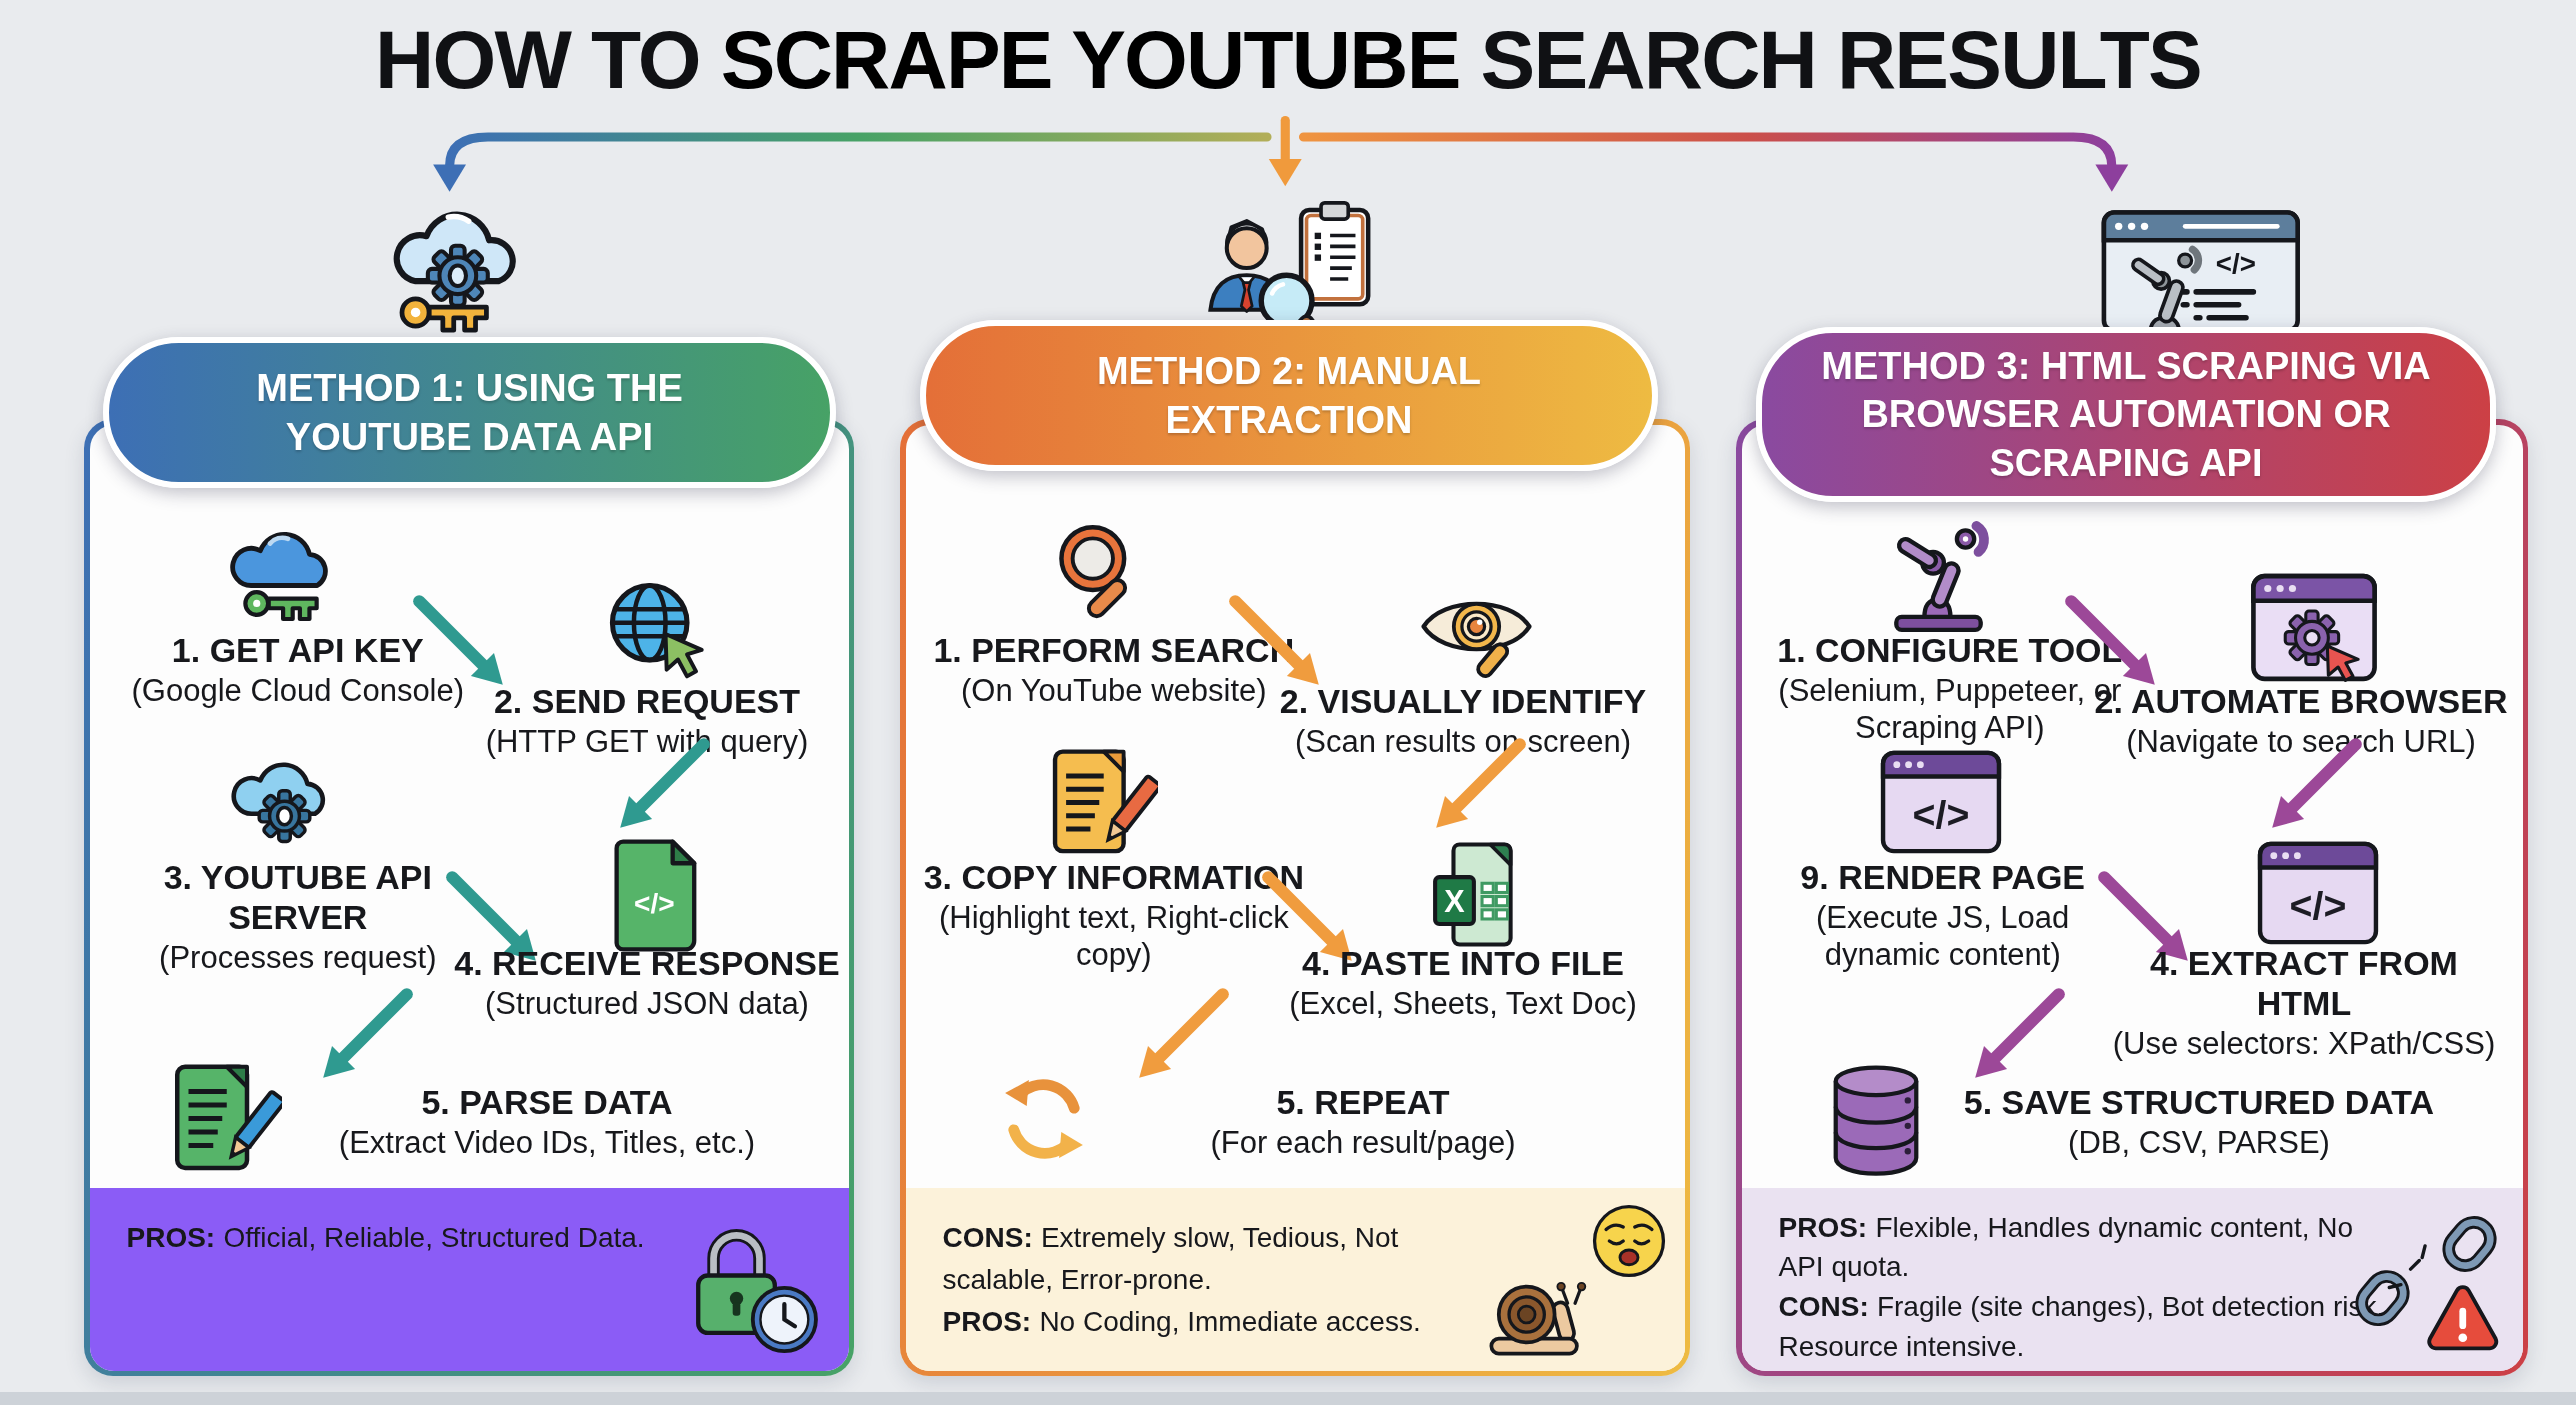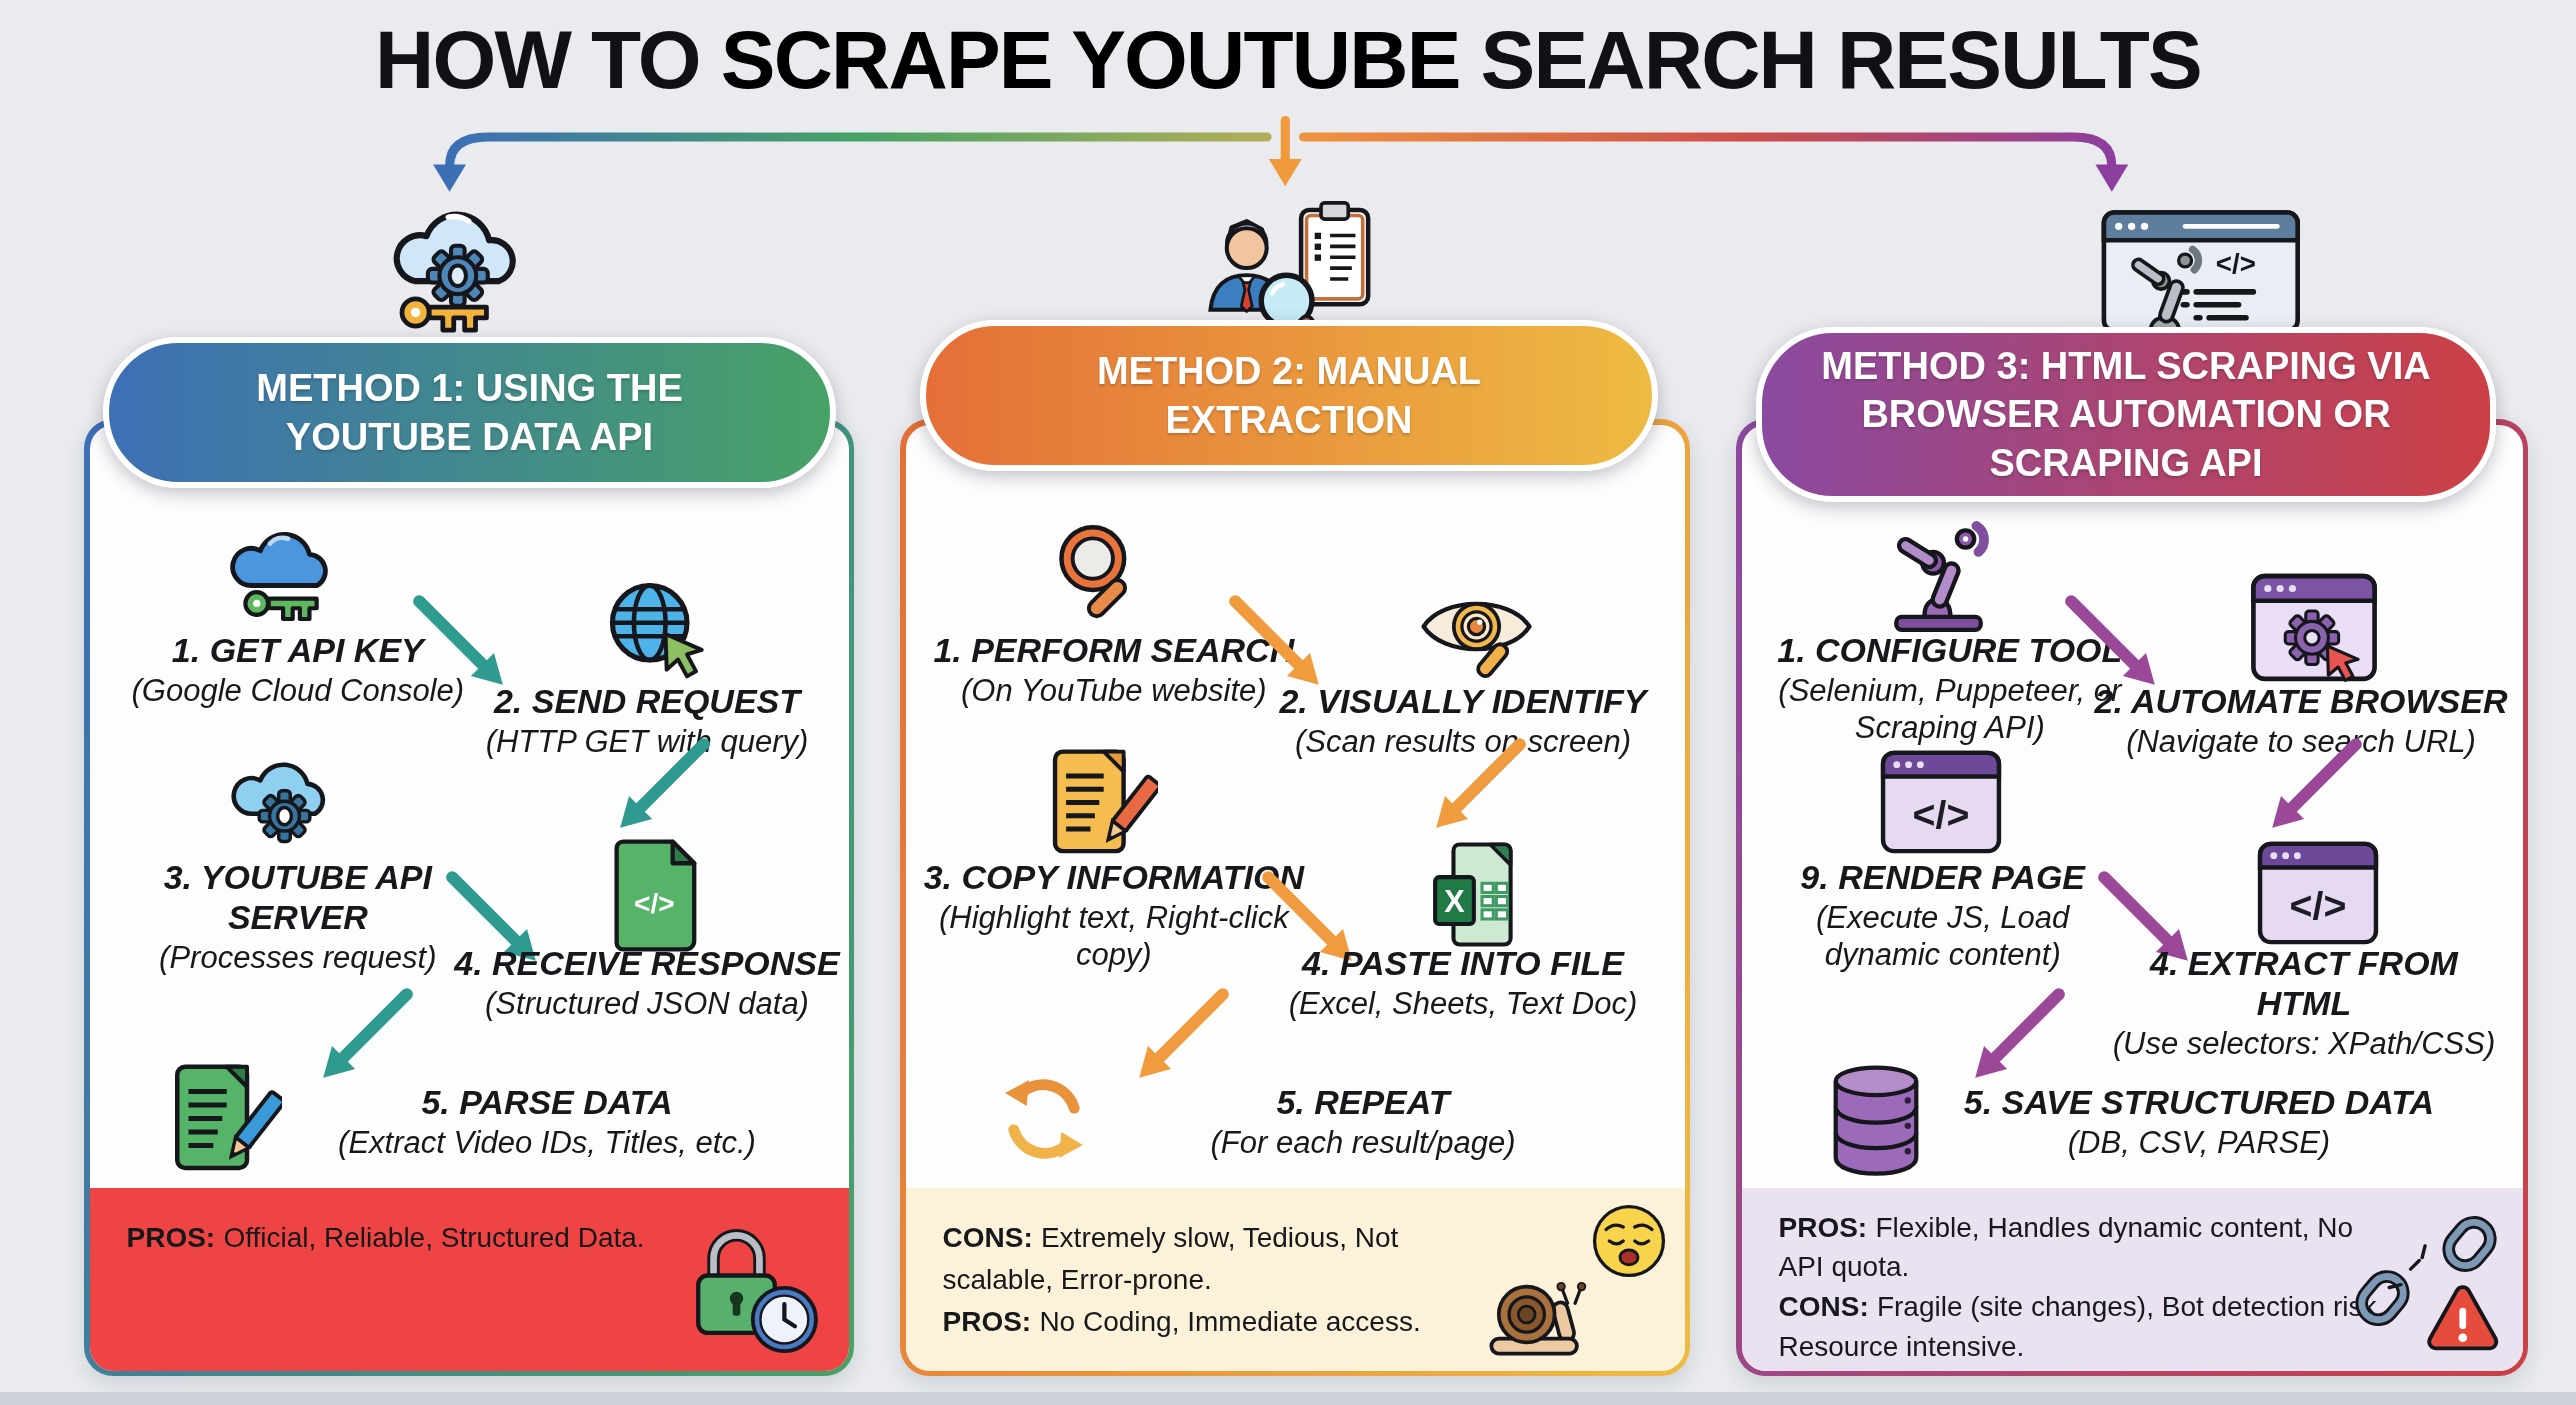--- a/index.html
+++ b/index.html
@@ -11,21 +11,21 @@
   .connector{position:absolute;left:0;top:0;width:2576px;height:274px;}
   .topicon{position:absolute;}
   .topicon svg{width:100%;height:100%;display:block;}
   .pill{position:absolute;z-index:6;border:6.4px solid #fff;border-radius:77px;
         display:flex;align-items:center;justify-content:center;text-align:center;
         color:#fff;font-weight:700;font-size:38px;line-height:1.28;
         box-shadow:0 5.5px 16.5px rgba(40,40,70,.28);text-shadow:0 1.8px 2.7px rgba(0,0,0,.2);}
   .pill span{display:block;}
   .card{position:absolute;border-radius:29px;padding:5.5px;box-shadow:0 7.3px 20px rgba(50,60,90,.15);}
   .card-in{position:relative;width:100%;height:100%;background:#fdfdfd;border-radius:24px;}
-  .step{position:absolute;text-align:center;color:#17181c;font-style:italic;}
+  .step{position:absolute;text-align:center;color:#17181c;}
   .step .t{font-weight:700;font-size:34px;line-height:1.18;}
   .step .s{font-size:31px;line-height:1.18;margin-top:3.7px;}
   .sicon{position:absolute;}
   .sicon svg{width:100%;height:100%;display:block;}
   .arr{position:absolute;width:110px;height:110px;}
   .pros{position:absolute;left:0;bottom:0;width:100%;height:183px;box-sizing:border-box;
         border-radius:0 0 24px 24px;padding:29px 0 0 37px;}
   .pros p{margin:0;font-size:28px;line-height:1.5;color:#17181c;max-width:585px;}
   .pros b{margin-right:8.2px;}
   .picon{position:absolute;}
@@ -235,21 +235,21 @@
             <path d="M67 76h15l-7.5 16z" fill="#f2c894" stroke="#15171c" stroke-width="3"></path>
             <path d="M71.5 87l3 5.5 3-5.5z" fill="#15171c"></path>
           </g>
         </svg>
       </div>
       <div class="step" style="left:192px;top:657px;width:531px">
         <div class="t">5. PARSE DATA</div>
         <div class="s">(Extract Video IDs, Titles, etc.)</div>
       </div>
 
-      <div class="pros" style="background:#ef4444">
+      <div class="pros" style="background:#8b5cf6">
         <p><b>PROS:</b><span>Official, Reliable, Structured Data.</span></p>
         <div class="picon" style="right:24px;bottom:16.5px;width:154px;height:134px">
           <svg viewBox="0 0 160 140">
             <path d="M44 60V40a24 24 0 0 1 48 0v20" fill="none" stroke="#15171c" stroke-width="13"></path>
             <path d="M44 60V40a24 24 0 0 1 48 0v20" fill="none" stroke="#b9bec4" stroke-width="7"></path>
             <rect x="28" y="58" width="80" height="60" rx="10" fill="#57b06c" stroke="#15171c" stroke-width="4.5"></rect>
             <circle cx="68" cy="82" r="7" fill="#17351f"></circle>
               <rect x="64" y="86" width="8" height="14" rx="3" fill="#17351f"></rect>
             <circle cx="118" cy="104" r="33" fill="#4a7ac4" stroke="#15171c" stroke-width="4"></circle>
             <circle cx="118" cy="104" r="25" fill="#eef3fb" stroke="#15171c" stroke-width="2.5"></circle>

